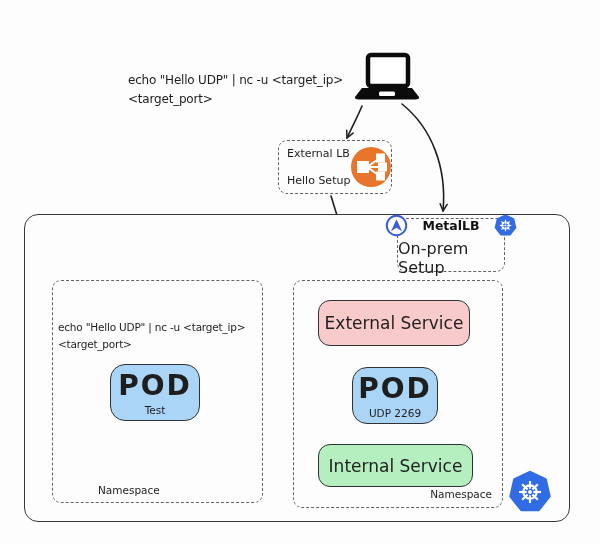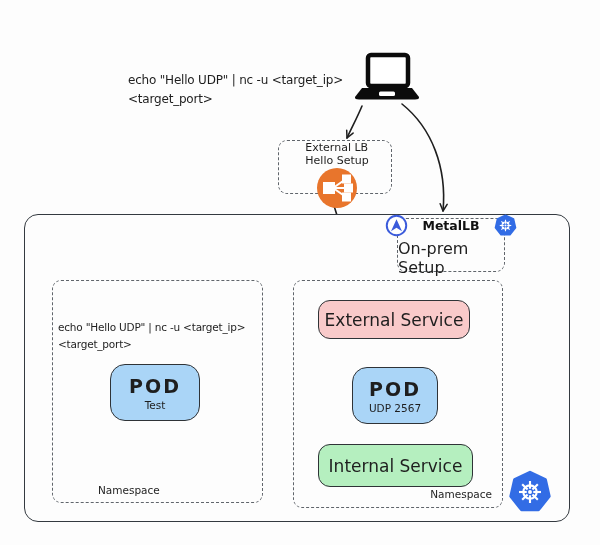--- a/index.html
+++ b/index.html
@@ -9,42 +9,42 @@
   }
   .abs{position:absolute;}
   svg{display:block;}
   
   #arrow-layer{position:absolute;left:0;top:0;width:600px;height:545px;pointer-events:none;}
   #arrow-layer path.arrow{fill:none;stroke:#1e1e1e;stroke-width:1.6;stroke-linecap:round;}
   
   .cmd{font-size:12px;line-height:19px;white-space:nowrap;letter-spacing:-0.2px;}
   .cmd-small{font-size:10.5px;line-height:17px;white-space:nowrap;letter-spacing:-0.2px;}
   
-  .dashed-box{border:1.4px dashed #60656b;border-radius:9px;background:#fdfdfd;box-sizing:border-box;flex-direction:column;}
+  .dashed-box{border:1.4px dashed #60656b;border-radius:9px;background:#fdfdfd;box-sizing:border-box;}
   .elb-box{left:278px;top:140px;width:114px;height:54px;display:flex;align-items:center;padding:0 4px 0 8px;}
   .elb-texts{flex:1;display:flex;flex-direction:column;justify-content:space-between;height:40px;}
   .elb-texts span{font-size:11px;white-space:nowrap;}
   .metallb-box{left:397px;top:218px;width:108px;height:54px;display:flex;flex-direction:column;align-items:center;justify-content:center;gap:2px;}
   .metallb-row{display:flex;align-items:center;gap:14px;}
   .metallb-title{font-weight:700;font-size:12.5px;color:#111;}
   .metallb-sub{font-size:16px;}
   
   .cluster{left:24px;top:214px;width:546px;height:308px;border:1.5px solid #343a40;border-radius:14px;background:#fdfdfd;box-sizing:border-box;}
   .namespace{border:1.3px dashed #60656b;border-radius:9px;box-sizing:border-box;background:transparent;}
   .ns-left{left:52px;top:280px;width:211px;height:223px;}
   .ns-right{left:293px;top:280px;width:210px;height:228px;}
   .ns-label{position:absolute;font-size:10.5px;color:#1e1e1e;margin-left:36px;}
   
   .node{position:absolute;border:1.6px solid #2f3337;border-radius:12px;box-sizing:border-box;
         display:flex;flex-direction:column;align-items:center;justify-content:center;}
   .pod{background:#aad5f7;}
-  .pod .pod-title{font-size:19px;font-weight:600;letter-spacing:2px;}
+  .pod .pod-title{font-size:28px;font-weight:600;letter-spacing:2px;}
   .pod .pod-sub{font-size:10.5px;margin-top:2px;}
   .svc{font-size:17px;font-weight:500;white-space:nowrap;}
-  .ext-svc{left:318px;top:300px;width:152px;height:39px;background:#f9caca;}
+  .ext-svc{left:318px;top:300px;width:152px;height:46px;background:#f9caca;}
   .pod-test{left:110px;top:364px;width:90px;height:57px;border-radius:15px;}
   .pod-udp{left:352px;top:367px;width:86px;height:57px;border-radius:15px;}
   .int-svc{left:318px;top:444px;width:155px;height:43px;background:#b5efbf;}
 </style>
 </head>
 <body>
 
 <div id="canvas">
 
   <svg width="0" height="0" style="position:absolute">
@@ -152,21 +152,21 @@
     <div class="pod-title">POD</div>
     <div class="pod-sub">Test</div>
   </div>
 
   <div class="node ext-svc">
     <span class="svc">External Service</span>
   </div>
 
   <div class="node pod pod-udp">
     <div class="pod-title">POD</div>
-    <div class="pod-sub">UDP 2567</div>
+    <div class="pod-sub">UDP 2269</div>
   </div>
 
   <div class="node int-svc">
     <span class="svc">Internal Service</span>
   </div>
 
   <div class="abs" style="left:508px;top:470px;">
     <svg width="44" height="44" viewBox="-27 -27 54 54">
         <use href="#k8s-sym"></use>
       </svg>

